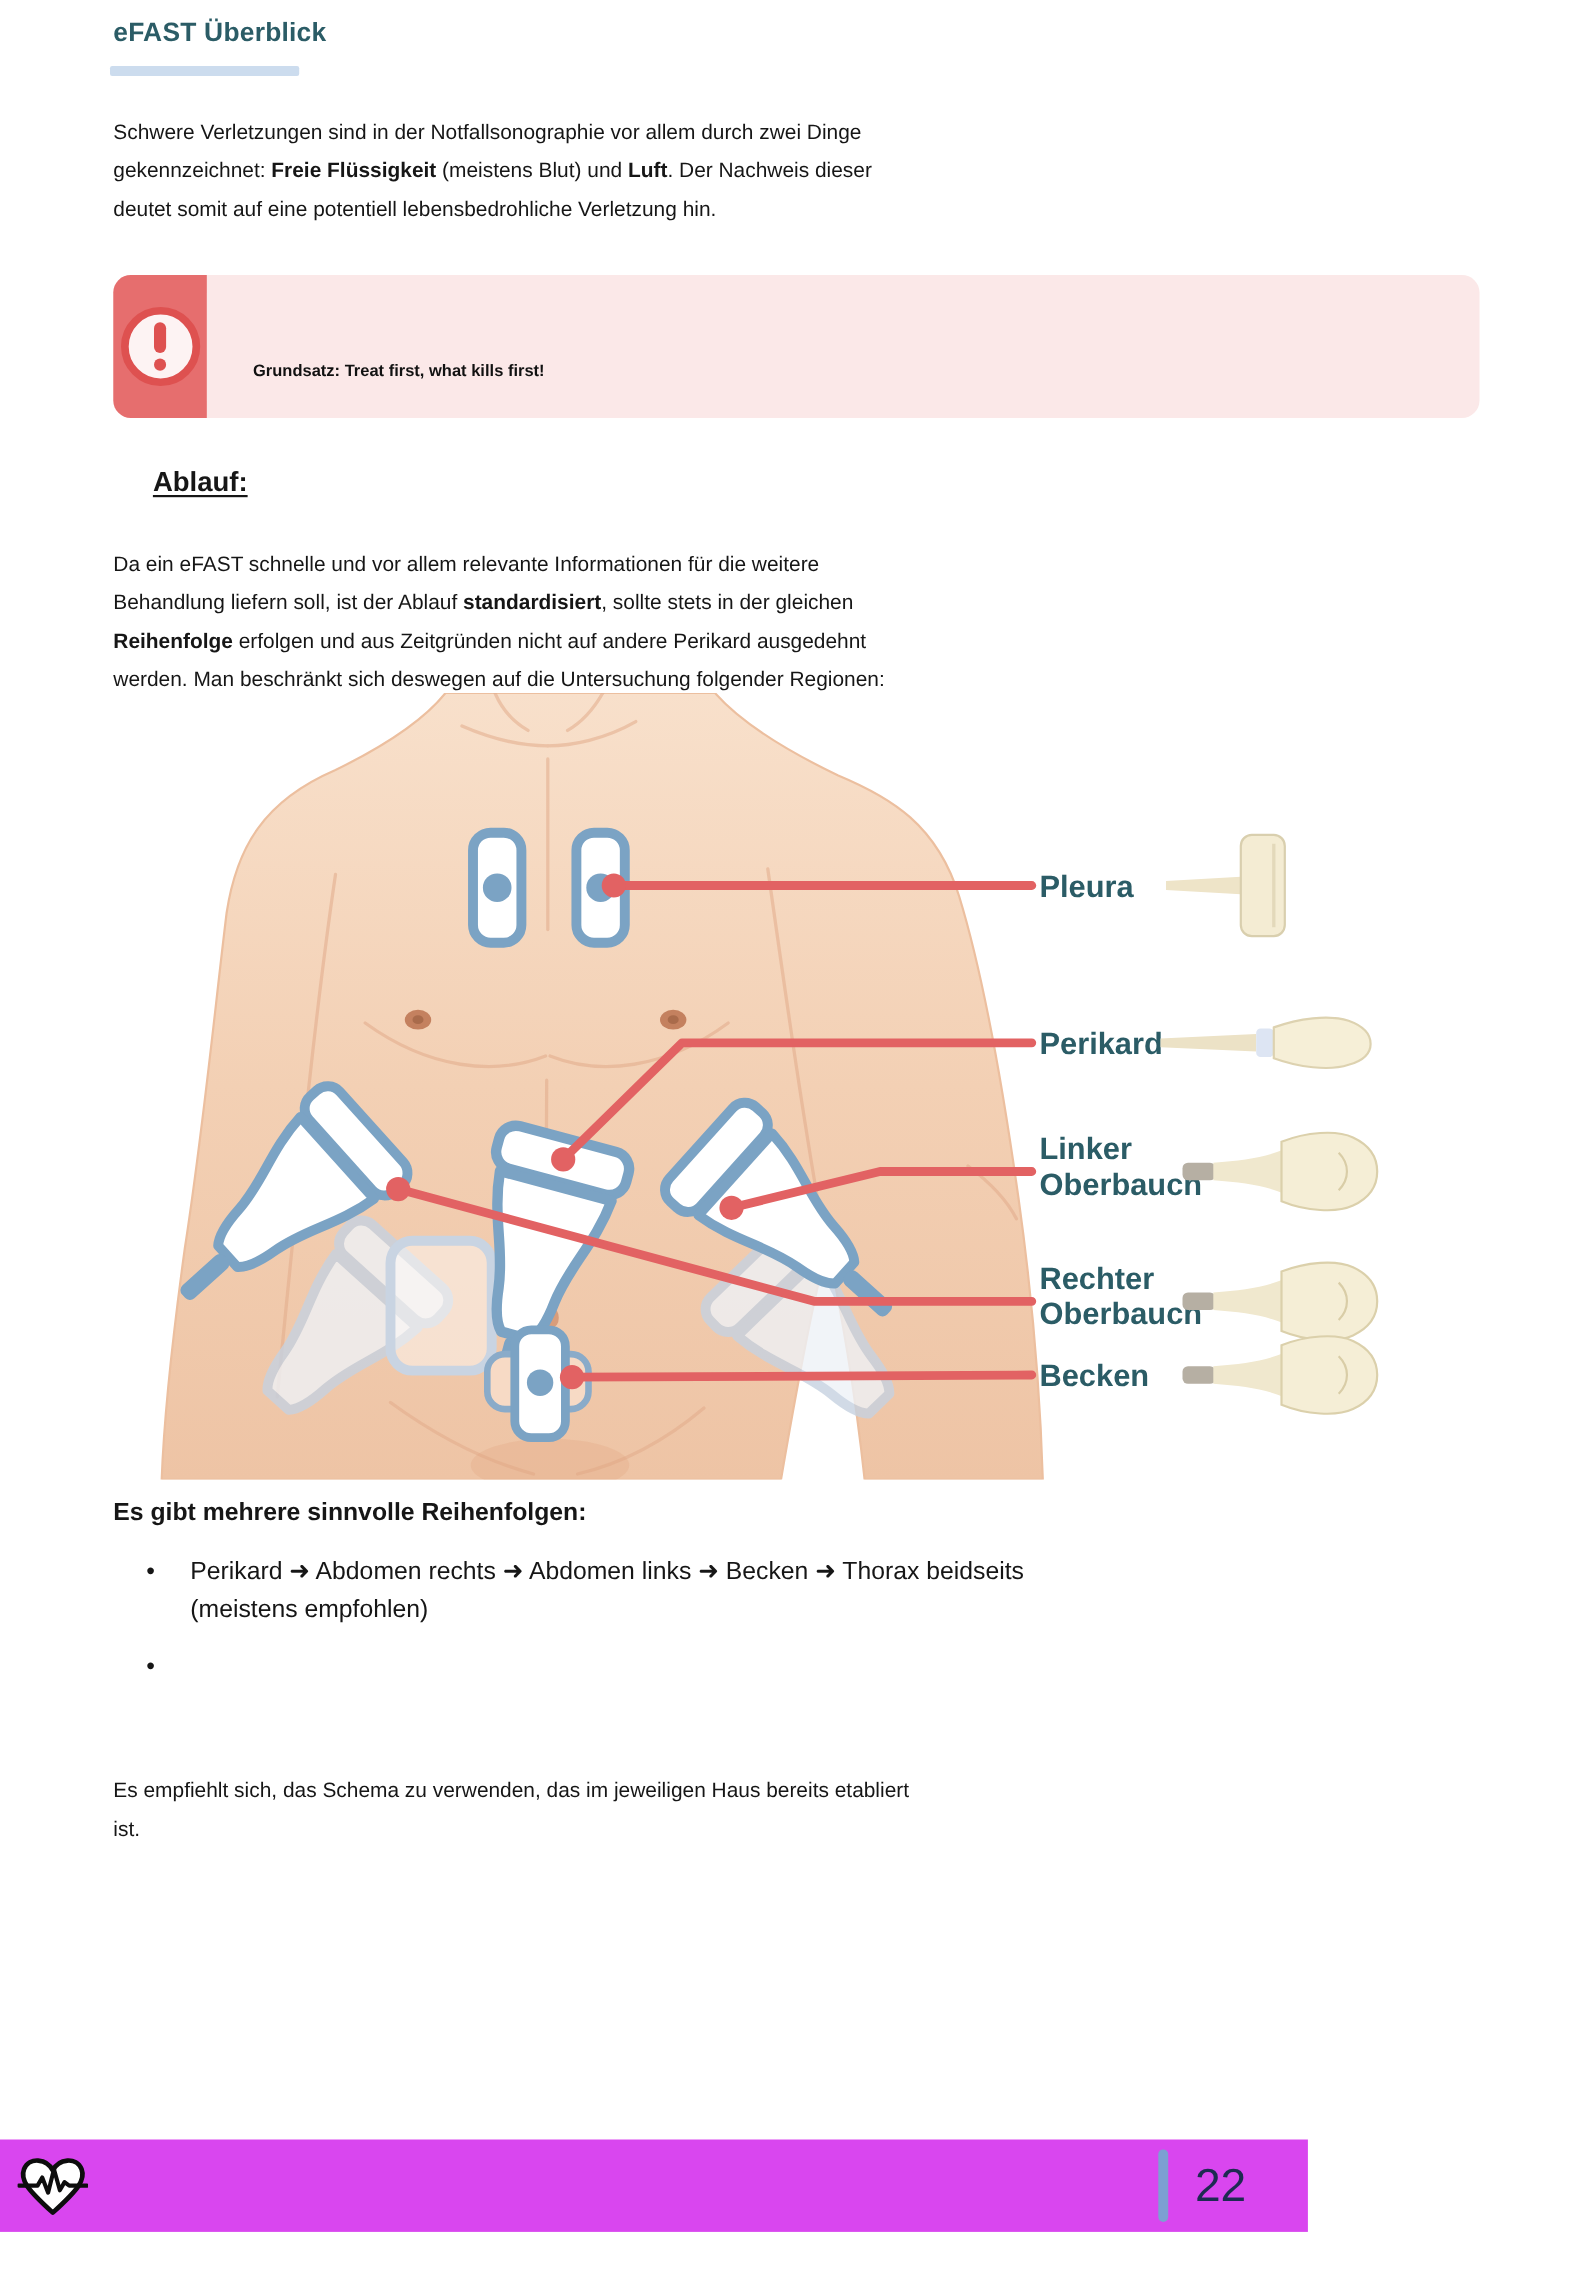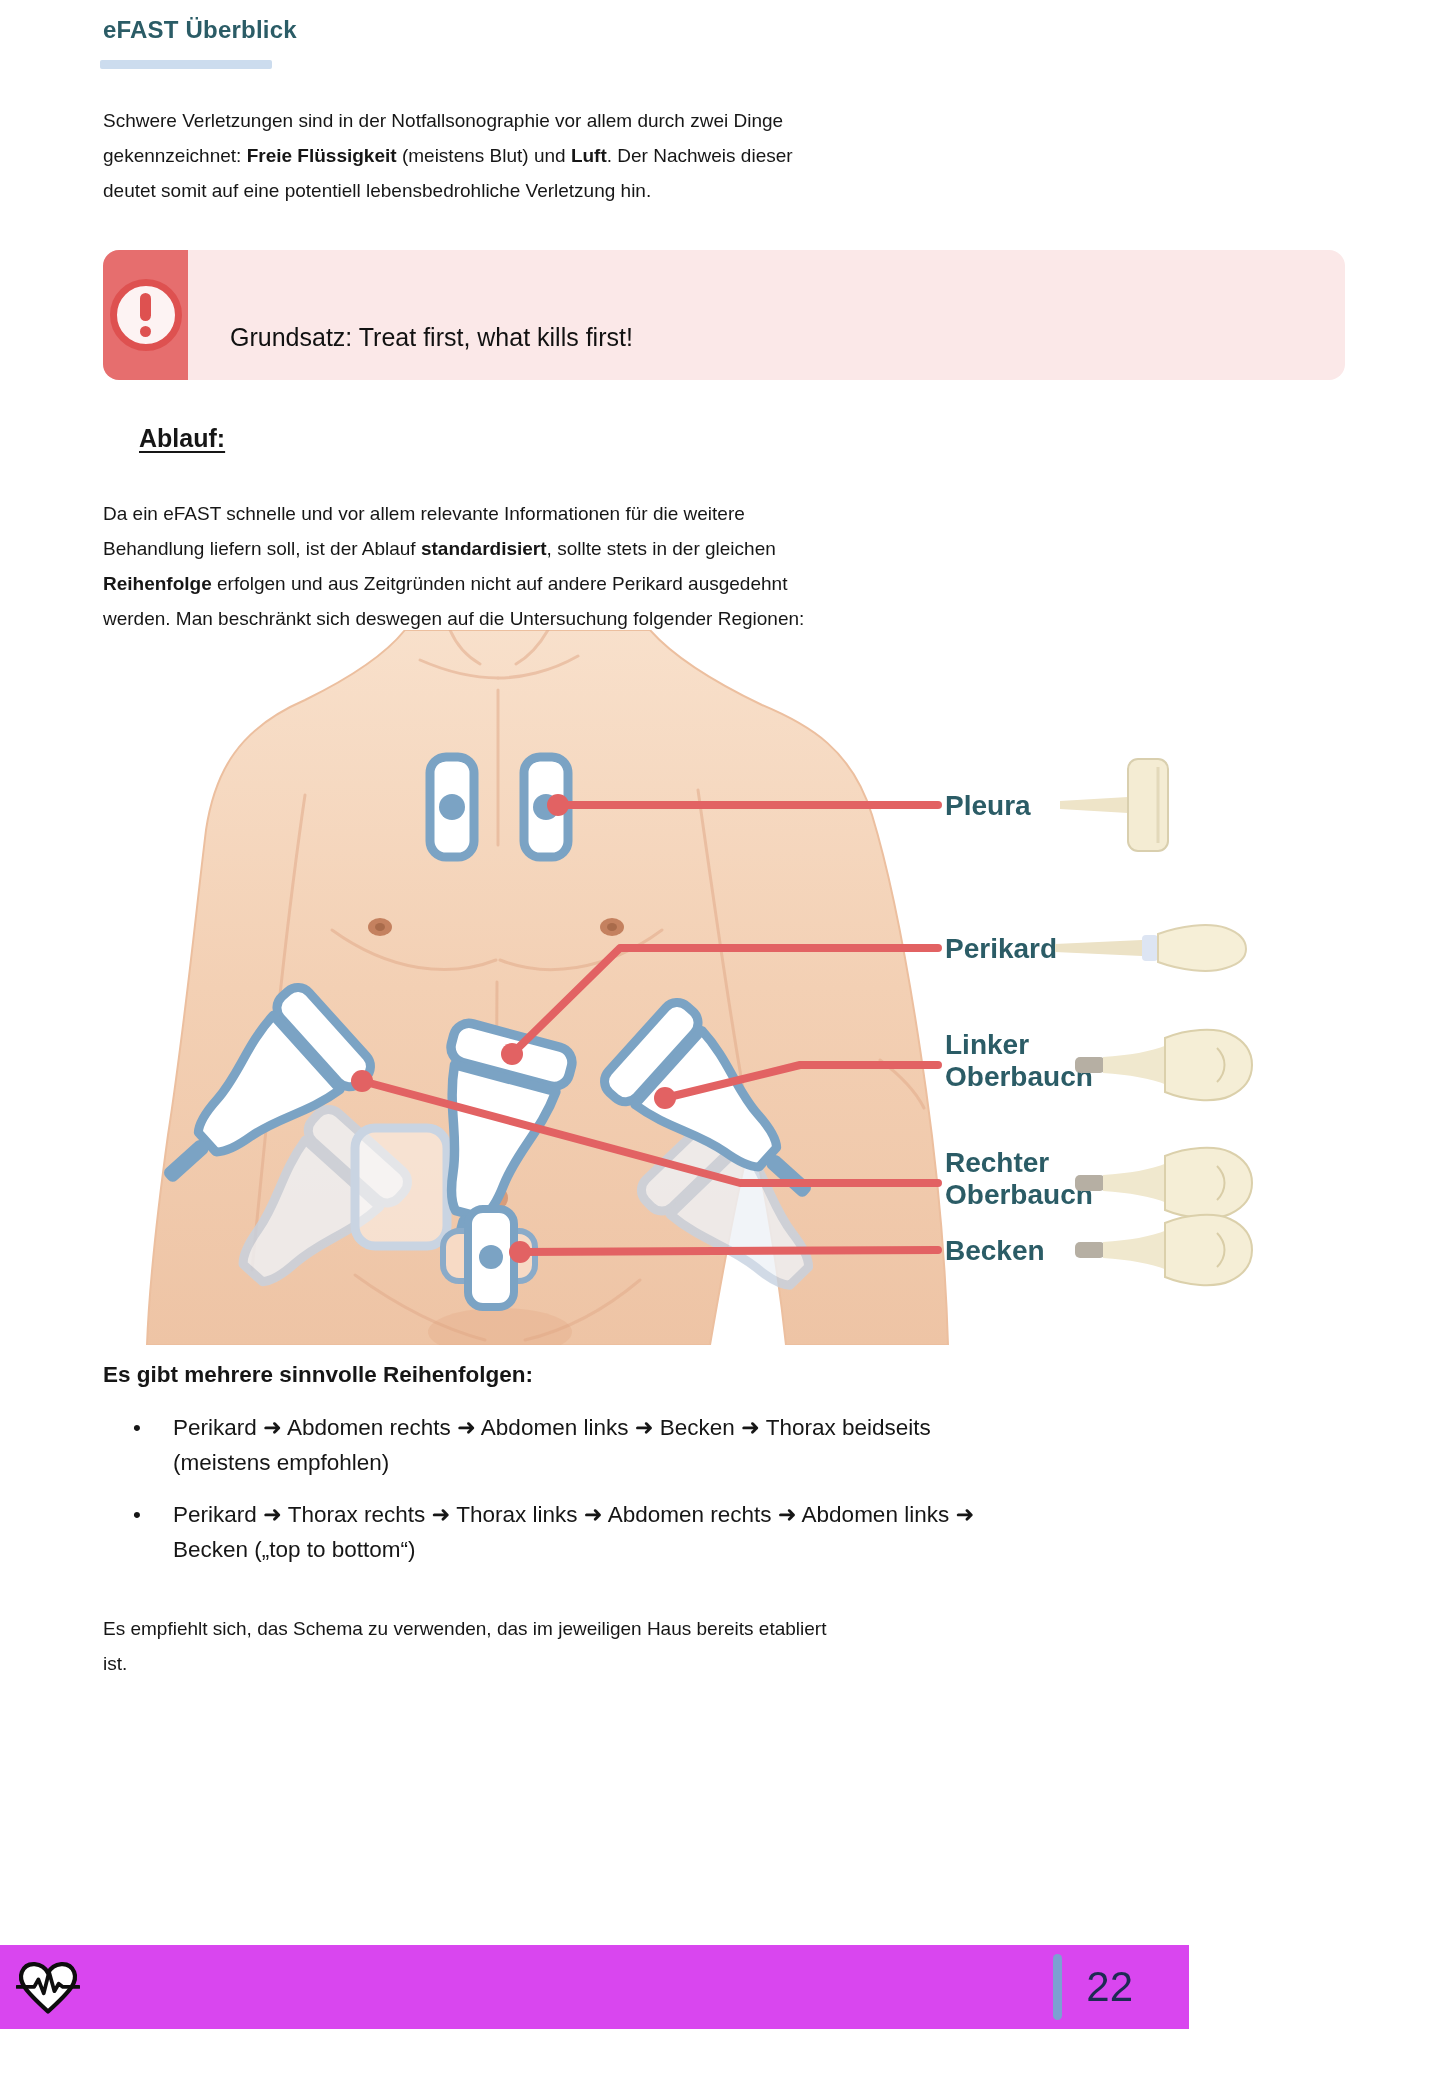--- a/index.html
+++ b/index.html
@@ -9,21 +9,21 @@
   .page-title{left:103px;top:16px;font-size:24px;font-weight:bold;color:#2b5c66;letter-spacing:.2px;}
   .title-underline{left:100px;top:60px;width:172px;height:9px;background:#ccdcee;border-radius:2px;}
   .para{font-size:19px;line-height:35px;white-space:pre-wrap;width:1260px;left:103px;}
   .para .b{font-weight:bold;}
   .intro{top:84px;}
   .alert-box{left:103px;top:250px;width:1242px;height:130px;background:#fbe8e8;border-radius:16px;display:flex;align-items:stretch;}
   .alert-left{width:85px;background:#e66e6e;border-radius:16px 0 0 16px;display:flex;align-items:center;justify-content:center;flex:0 0 auto;}
   .alert-circle{width:72px;height:72px;border-radius:50%;border:7px solid #de5150;background:#fdf3f3;display:flex;flex-direction:column;align-items:center;justify-content:center;box-sizing:border-box;}
   .excl-bar{width:11px;height:28px;background:#de5150;border-radius:6px;}
   .excl-dot{width:11px;height:11px;background:#de5150;border-radius:50%;margin-top:5px;}
-  .alert-text{display:flex;align-items:center;padding-left:42px;font-size:25px;font-weight:normal;color:#111;margin-top:44px;}
+  .alert-text{display:flex;align-items:center;padding-left:42px;font-size:15px;font-weight:bold;color:#111;margin-top:44px;}
   .ablauf-h{left:103px;top:424px;font-size:25px;font-weight:bold;text-decoration:underline;text-underline-offset:4px;margin-left:36px;}
   .ablauf-p{top:477px;}
   .diagram{left:100px;top:630px;width:1245px;height:715px;}
   .dlabel{font-family:"Liberation Sans",sans-serif;font-size:28px;font-weight:bold;fill:#2b5c66;}
   .seq-h{left:103px;top:1362px;font-size:22.5px;font-weight:bold;}
   .bullet-row{left:103px;width:1300px;display:flex;font-size:22.5px;line-height:35px;}
   .bullet-row .marker{width:40px;padding-left:30px;flex:0 0 auto;}
   .bullet-row .btext{white-space:pre-wrap;}
   .b1{top:1410px;}
   .b2{top:1497px;}
@@ -182,22 +182,20 @@
 
 <div class="abs seq-h">Es gibt mehrere sinnvolle Reihenfolgen:</div>
 
 <div class="abs bullet-row b1">
   <div class="marker">•</div>
   <div class="btext">Perikard ➜ Abdomen rechts ➜ Abdomen links ➜ Becken ➜ Thorax beidseits
 (meistens empfohlen)</div>
 </div>
 <div class="abs bullet-row b2">
   <div class="marker">•</div>
-  <div class="btext">Perikard ➜ Thorax rechts ➜ Thorax links ➜ Abdomen rechts ➜ Abdomen links ➜
-Becken („top to bottom“)</div>
 </div>
 
 <p class="abs para closing">Es empfiehlt sich, das Schema zu verwenden, das im jeweiligen Haus bereits etabliert
 ist.</p>
 
 <div class="abs footer">
   <svg class="footer-logo" viewBox="0 0 60 56">
     <path d="M 30 14 C 25 4 10 2 5.5 13 C 2 22 8 30 30 50 C 52 30 58 22 54.5 13 C 50 2 35 4 30 14 Z" fill="#ffffff" stroke="#0d0d0d" stroke-width="4" stroke-linejoin="round"></path>
     <path d="M 1 27 L 17 27 L 21 20 L 26 33 L 31 13 L 36 31 L 40 24 L 44 27 L 59 27" fill="none" stroke="#0d0d0d" stroke-width="3.5" stroke-linejoin="round" stroke-linecap="round"></path>
   </svg>

